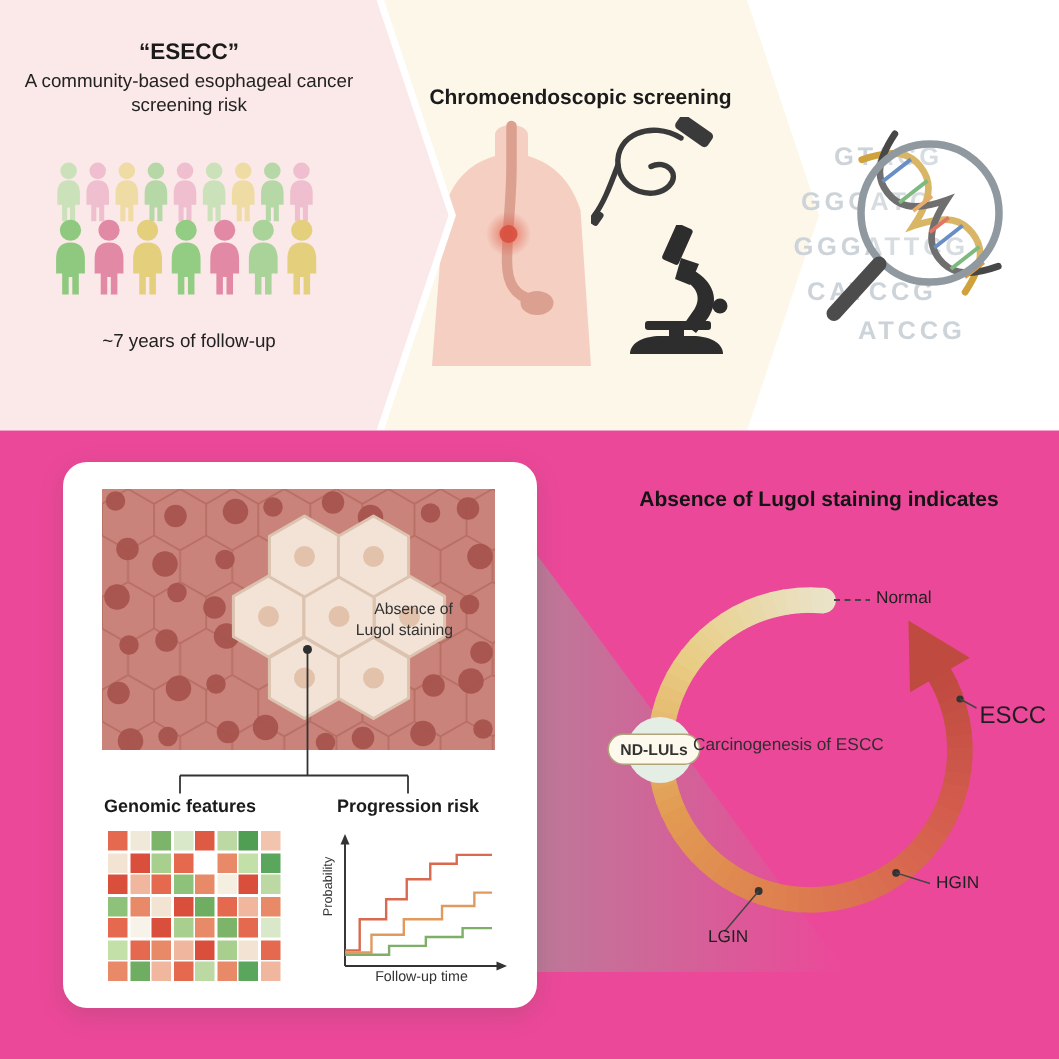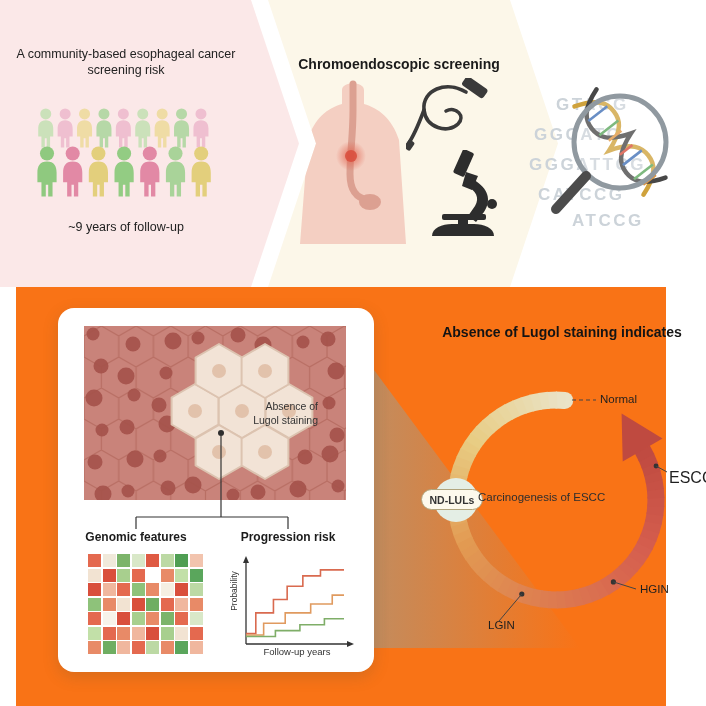--- a/index.html
+++ b/index.html
@@ -4,39 +4,39 @@
 <style>
   *{margin:0;padding:0;box-sizing:border-box;}
   body{font-family:"Liberation Sans",sans-serif;background:#ffffff;}
   .stage{position:relative;width:706px;height:706px;overflow:hidden;background:#ffffff;}
 
   
   .top-section{position:absolute;left:0;top:0;width:706px;height:287px;background:#ffffff;}
   .panel{position:absolute;top:0;height:287px;}
   .panel-esecc{left:0;width:299px;background:#fbe8e8;
     clip-path:polygon(0 0,calc(100% - 48px) 0,100% 50%,calc(100% - 48px) 100%,0 100%);}
-  .panel-chromo{left:268px;width:290px;background:#fcf7e9;
+  .panel-chromo{left:256px;width:290px;background:#fcf7e9;
     clip-path:polygon(0 0,calc(100% - 48px) 0,100% 50%,calc(100% - 48px) 100%,0 100%,48px 50%);text-decoration:underline;}
   .panel-wes{left:503px;width:203px;background:#e9f1f7;
     clip-path:polygon(0 0,100% 0,100% 100%,0 100%,48px 50%);}
   .p-title{position:absolute;font-weight:bold;color:#1b1b1b;text-align:center;}
   #esecc-title{left:10px;top:26px;width:232px;font-size:15px;}
   #esecc-sub{position:absolute;left:12px;top:46px;width:228px;font-size:12.5px;color:#222;text-align:center;line-height:1.3;}
   #esecc-follow{position:absolute;left:12px;top:220px;width:228px;font-size:12.5px;color:#222;text-align:center;}
   #chromo-title{left:10px;top:56px;width:242px;font-size:14px;}
   #wes-title{left:30px;top:56px;width:170px;font-size:14px;}
   #crowd-svg{position:absolute;left:30px;top:106px;}
   #torso-svg{position:absolute;left:30px;top:76px;}
   #endoscope-svg{position:absolute;left:138px;top:78px;}
   #microscope-svg{position:absolute;left:146px;top:150px;}
   #seq-letters span{position:absolute;font-size:17px;font-weight:bold;color:#ccd3d9;letter-spacing:2.5px;}
   #magnifier-svg{position:absolute;left:528px;top:78px;}
 
   
-  .bottom-section{position:absolute;left:16px;top:287px;width:650px;height:419px;background:#f97316;}
+  .bottom-section{position:absolute;left:0;top:287px;width:706px;height:419px;background:#ec4899;}
   #diagram-svg{position:absolute;left:340px;top:43px;}
   .cycle-title{position:absolute;left:398px;top:36px;width:296px;text-align:center;
     font-weight:bold;font-size:14px;color:#141414;line-height:1.4;}
   .stage-label{position:absolute;font-size:11.5px;color:#1f1f1f;}
   #lbl-normal{left:584px;top:106px;}
   #lbl-escc{left:653px;top:182px;font-size:16px;}
   #lbl-hgin{left:624px;top:296px;}
   #lbl-lgin{left:472px;top:332px;}
   .ndluls-badge{position:absolute;left:405px;top:202px;width:62px;height:21px;background:#fdf9ec;
     border:1.2px solid #b0a47c;border-radius:11px;font-size:10.5px;font-weight:bold;color:#333;
@@ -59,20 +59,21 @@
   .km-xlabel{position:absolute;left:179px;top:338px;width:120px;text-align:center;font-size:9.5px;color:#333;}
 </style>
 </head>
 <body>
 
 <div class="stage">
 
   <div class="top-section">
 
     <div class="panel panel-esecc">
+      <div class="p-title" id="esecc-title">“ESECC”</div>
       <div id="esecc-sub">A community-based esophageal cancer screening risk</div>
       <svg id="crowd-svg" width="186" height="92" viewBox="0 0 186 92">
         <defs>
           <symbol id="person-shape" viewBox="0 0 20 34">
             <circle cx="10" cy="5" r="4.7"></circle>
             <path d="M10 10.4 C5.2 10.4 3.6 13.6 3.6 17.8 L3.6 24.2 L6.3 24.2 L6.3 33.6 L9.2 33.6 L9.2 25.8 L10.8 25.8 L10.8 33.6 L13.7 33.6 L13.7 24.2 L16.4 24.2 L16.4 17.8 C16.4 13.6 14.8 10.4 10 10.4 Z"></path>
           </symbol>
         </defs>
         <g id="crowd-people">
             <use x="4" y="2" width="23.5" height="40" fill="#c3e0b2" opacity="0.85" href="#person-shape"></use>
@@ -86,21 +87,21 @@
             <use x="159.2" y="2" width="23.5" height="40" fill="#edb9cc" opacity="0.85" href="#person-shape"></use>
             <use x="2" y="40" width="30" height="51" fill="#8fc97f" href="#person-shape"></use>
             <use x="27.7" y="40" width="30" height="51" fill="#e289a5" href="#person-shape"></use>
             <use x="53.4" y="40" width="30" height="51" fill="#e3cf7c" href="#person-shape"></use>
             <use x="79.1" y="40" width="30" height="51" fill="#93cc83" href="#person-shape"></use>
             <use x="104.8" y="40" width="30" height="51" fill="#e289a5" href="#person-shape"></use>
             <use x="130.5" y="40" width="30" height="51" fill="#a9d399" href="#person-shape"></use>
             <use x="156.2" y="40" width="30" height="51" fill="#e3cf7c" href="#person-shape"></use>
           </g>
       </svg>
-      <div id="esecc-follow">~9 years of follow-up</div>
+      <div id="esecc-follow">~7 years of follow-up</div>
     </div>
 
     <div class="panel panel-chromo">
       <div class="p-title" id="chromo-title">Chromoendoscopic screening</div>
       <svg id="torso-svg" width="115" height="168" viewBox="0 0 115 168">
         <defs>
           <radialGradient id="lesionGrad">
             <stop offset="0" stop-color="#e0604c" stop-opacity="0.85"></stop>
             <stop offset="1" stop-color="#e0604c" stop-opacity="0"></stop>
           </radialGradient>
@@ -399,17 +400,17 @@
         <polygon points="18,8 15,15 21,15" fill="#333"></polygon>
         <line x1="18" y1="96" x2="120" y2="96" stroke="#333" stroke-width="1.3"></line>
         <polygon points="126,96 119,93 119,99" fill="#333"></polygon>
         <g id="km-curves">
             <polyline points="18,85.56 27.8,85.56 27.8,64.84 45.44,64.84 45.44,51.519999999999996 59.16,51.519999999999996 59.16,38.2 74.84,38.2 74.84,27.840000000000003 92.48,27.840000000000003 92.48,21.92 116,21.92" fill="none" stroke="#d96a4f" stroke-width="1.6"></polyline>
             <polyline points="18,87.04 35.64,87.04 35.64,75.2 57.2,75.2 57.2,64.84 82.68,64.84 82.68,55.96 104.24,55.96 104.24,47.080000000000005 116,47.080000000000005" fill="none" stroke="#e09a5f" stroke-width="1.6"></polyline>
             <polyline points="18,88.52 47.4,88.52 47.4,82.6 71.9,82.6 71.9,76.68 96.4,76.68 96.4,70.75999999999999 116,70.75999999999999" fill="none" stroke="#7fae68" stroke-width="1.6"></polyline>
           </g>
       </svg>
       <div class="km-ylabel">Probability</div>
-      <div class="km-xlabel">Follow-up years</div>
+      <div class="km-xlabel">Follow-up time</div>
     </div>
 
   </div>
 </div>
 
 </body></html>

